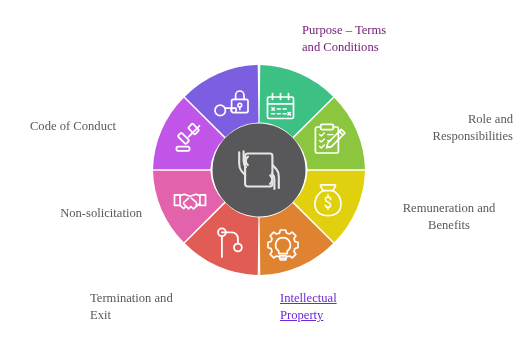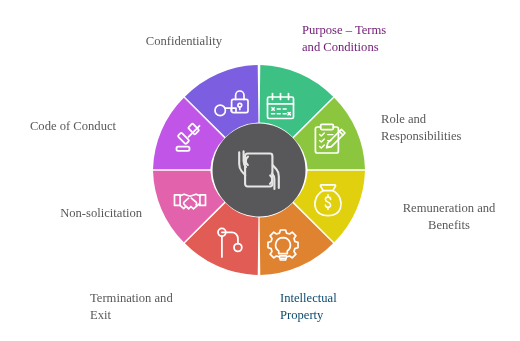--- a/index.html
+++ b/index.html
@@ -169,32 +169,31 @@
         <path d="M -19.8 -17.6 v 11.4 c 0 3.0 0.7 5.4 2.4 7.3 l 3.6 4.0"></path>
         <path d="M -15.4 -18.6 v 9.7 c 0 2.6 0.8 4.4 2.4 5.9"></path>
         <path d="M -11.0 -13.4 c -1.5 1.1 -2.2 2.6 -2.2 4.3 c 0 1.6 0.7 3.0 2.0 4.1"></path>
         <path d="M 19.8 18.0 v -11.4 c 0 -3.0 -0.7 -5.4 -2.4 -7.3 l -3.6 -4.0"></path>
         <path d="M 15.4 19.0 v -9.7 c 0 -2.6 -0.8 -4.4 -2.4 -5.9"></path>
         <path d="M 11.0 13.8 c 1.5 -1.1 2.2 -2.6 2.2 -4.3 c 0 -1.6 -0.7 -3.0 -2.0 -4.1"></path>
       </g>
     </g>
   </svg>
 
-  <div class="wheel-label lbl-left" id="label-confidentiality" style="color: rgb(89, 89, 89);">Confidentiality</div>
 
   <div class="wheel-label lbl-right" id="label-purpose" style="color: #701a75;">Purpose – Terms
 and Conditions</div>
 
-  <div class="wheel-label lbl-right" id="label-role" style="color: rgb(89, 89, 89);">Role and
+  <div class="wheel-label lbl-right" id="label-role" style="color: rgb(89, 89, 89); text-align: right;">Role and
 Responsibilities</div>
 
   <div class="wheel-label lbl-right" id="label-remuneration" style="color: rgb(89, 89, 89); text-align: center;">Remuneration and
 Benefits</div>
 
-  <div class="wheel-label lbl-right" id="label-intellectual" style="color: #0c4a6e;">Intellectual
+  <div class="wheel-label lbl-right" id="label-intellectual" style="color: #6d28d9; text-decoration: underline;">Intellectual
 Property</div>
 
   <div class="wheel-label lbl-left" id="label-termination" style="color: rgb(89, 89, 89);">Termination and
 Exit</div>
 
   <div class="wheel-label lbl-left" id="label-nonsolicitation" style="color: rgb(89, 89, 89);">Non-solicitation</div>
 
   <div class="wheel-label lbl-left" id="label-codeofconduct" style="color: rgb(89, 89, 89);">Code of Conduct</div>
 
 </div>

